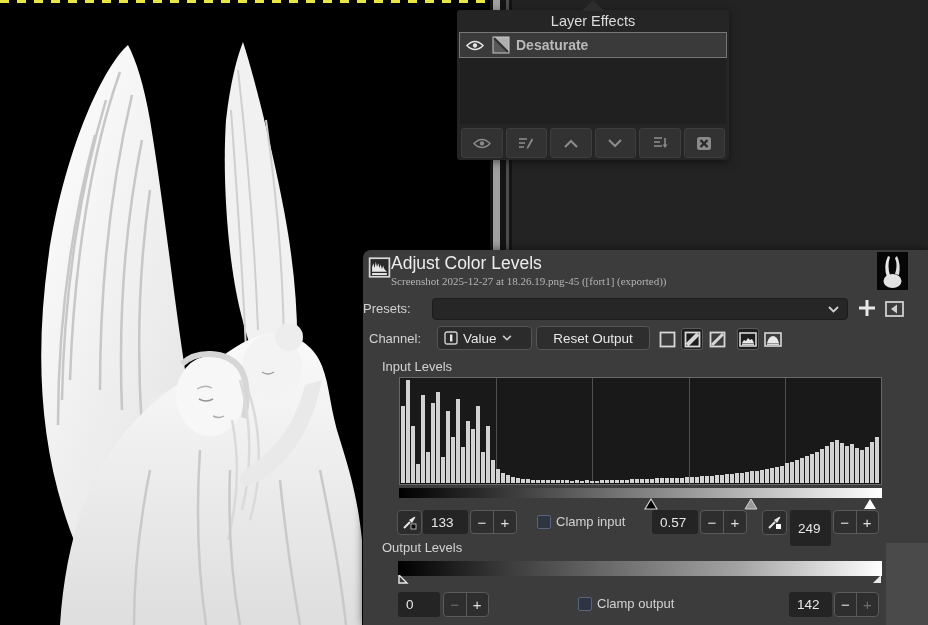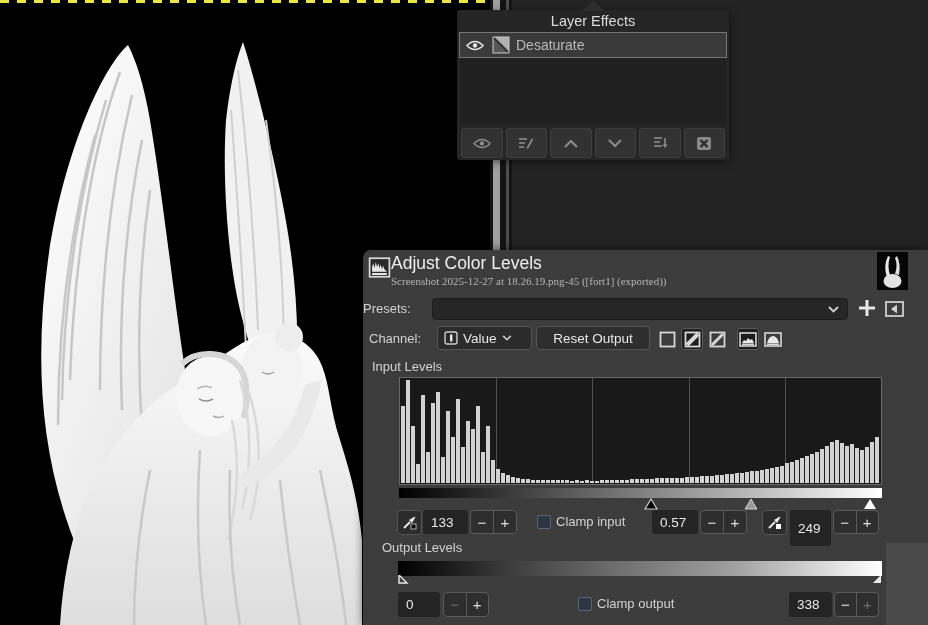--- a/index.html
+++ b/index.html
@@ -15,21 +15,21 @@
   .strip .thumb{position:absolute;left:3px;top:0;width:7px;height:250px;background:#a0a0a0;}
   .strip .line{position:absolute;left:16px;top:0;width:3px;height:250px;background:#4d4d4d;}
   
   .panel{left:457px;top:10px;width:272px;height:150px;background:#252525;border-radius:3px;
     box-shadow:0 2px 8px rgba(0,0,0,.5);z-index:40;}
   .panel-arrow{left:582px;top:0;width:0;height:0;border-left:11px solid transparent;
     border-right:11px solid transparent;border-bottom:11px solid #2d2d2d;z-index:41;}
   .panel-title{left:0;top:3px;width:100%;text-align:center;color:#dcdcdc;font-size:14.5px;}
   .fx-list{left:3px;top:22px;width:266px;height:92px;background:#202020;}
   .fx-row{position:absolute;left:0;width:266px;height:24px;display:flex;align-items:center;}
-  .fx-row.sel{background:#3a3a3a;outline:1px solid #767676;}
+  .fx-row.sel{background:#3a3a3a;outline:1px solid #767676;font-weight:bold;}
   .fx-eye{width:30px;display:flex;justify-content:center;color:#e6e6e6;}
   .fx-ic{width:22px;display:flex;justify-content:center;margin-right:4px;}
   .fx-label{color:#a3a3a3;font-size:14px;}
   .fx-row.sel .fx-label{color:#b9b9b9;}
   .fx-toolbar{left:4px;top:118px;width:264px;height:30px;display:flex;gap:3px;}
   .fx-btn{flex:1;background:#323232;border:1px solid #3e3e3e;border-radius:3px;
     display:flex;align-items:center;justify-content:center;color:#8a8a8a;}
   
   .dialog{left:363px;top:250px;width:565px;height:375px;background:#3c3c3c;
     border-radius:8px 0 0 0;box-shadow:0 0 10px rgba(0,0,0,.6);z-index:30;}
@@ -293,21 +293,21 @@
         </svg>
     </div>
     <div class="tgl" style="left:399px">
       <svg width="18" height="15" viewBox="0 0 18 15">
           <rect x="1" y="1" width="16" height="13" fill="none" stroke="#d8d8d8" stroke-width="1.6"></rect>
           <path d="M3 11 Q5 4 9 4 Q13 4 15 11 Z" fill="#e8e8e8"></path>
           <rect x="3" y="11.5" width="12" height="1.4" fill="#e8e8e8"></rect>
         </svg>
     </div>
 
-    <span class="abs lbl" style="left:9px;top:109px">Input Levels</span>
+    <span class="abs lbl" style="left:19px;top:109px">Input Levels</span>
     <div class="abs histbox">
       <div class="gridline" style="left:20%"></div>
       <div class="gridline" style="left:40%"></div>
       <div class="gridline" style="left:60%"></div>
       <div class="gridline" style="left:80%"></div>
       <div id="histbars">
           <div class="hbar" style="height: 75%;"></div>
           <div class="hbar" style="height: 100%;"></div>
           <div class="hbar" style="height: 55%;"></div>
           <div class="hbar" style="height: 18%;"></div>
@@ -459,20 +459,20 @@
         <polygon points="11,0 11,8 3,8" fill="#e8e8e8"></polygon>
       </svg>
 
     <div class="abs field" style="left:35px;top:342px;width:42px;height:25px">0</div>
     <div class="abs pill" style="left:80px;top:342px;width:46px;height:25px">
       <span class="dim">−</span>
       <span>+</span>
     </div>
     <div class="abs chk" style="left:215px;top:347px"></div>
     <span class="abs lbl" style="left:234px;top:346px">Clamp output</span>
-    <div class="abs field" style="left:426px;top:342px;width:43px;height:25px">338</div>
+    <div class="abs field" style="left:426px;top:342px;width:43px;height:25px">142</div>
     <div class="abs pill" style="left:471px;top:342px;width:45px;height:25px">
       <span>−</span>
       <span class="dim">+</span>
     </div>
   </div>
 
 </div>
 
 </body></html>

